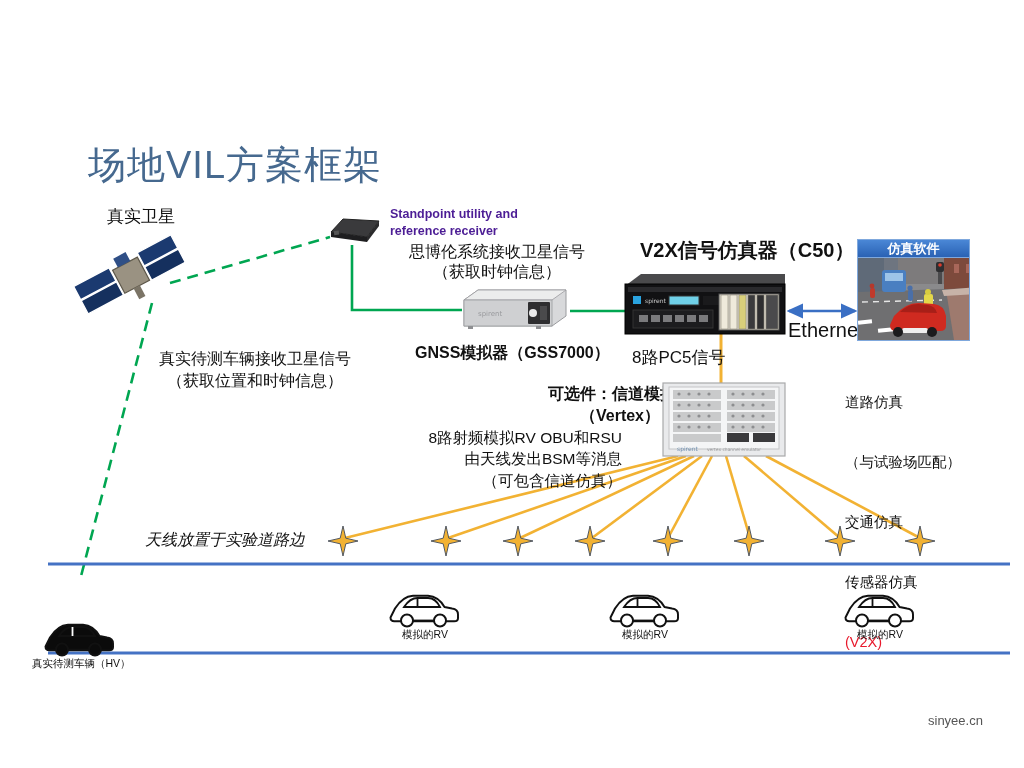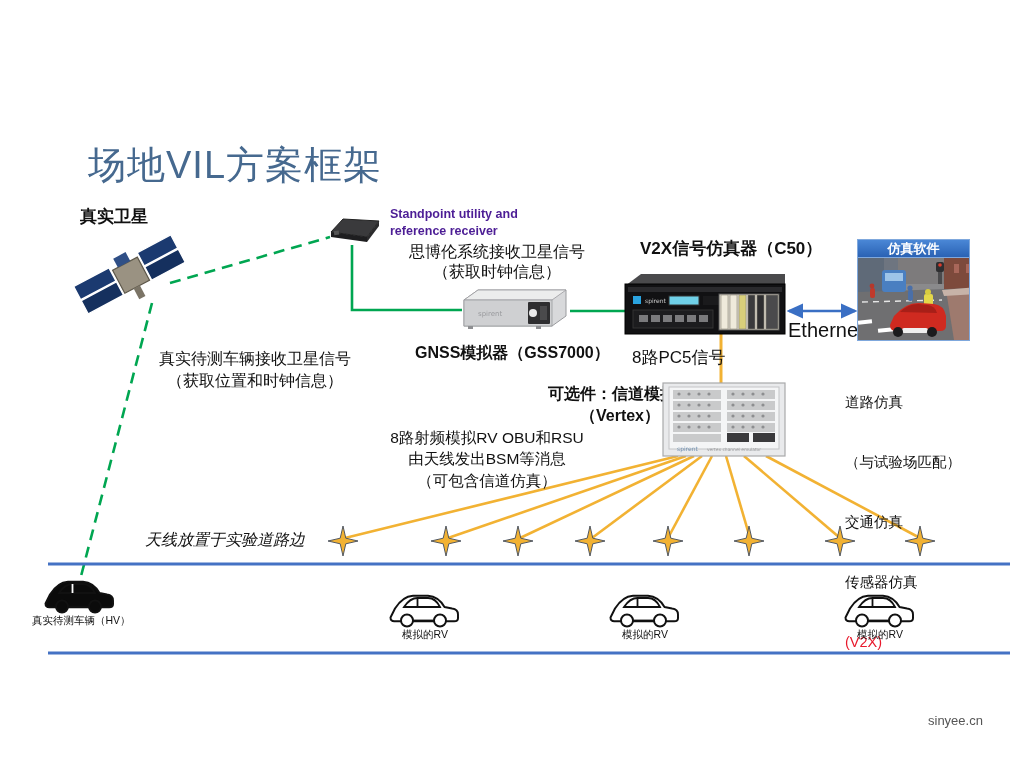--- a/index.html
+++ b/index.html
@@ -5,30 +5,30 @@
   html,body{margin:0;padding:0;background:#ffffff;}
   body{width:1024px;height:768px;position:relative;overflow:hidden;
        font-family:"Liberation Sans","DejaVu Sans",sans-serif;color:#111;}
   .abs{position:absolute;}
   #title{left:88px;top:140px;font-size:38px;font-weight:400;color:#4a6а8a;color:#46698f;
          letter-spacing:1px;white-space:nowrap;}
   .lbl{white-space:pre;line-height:1.28;}
   .ctr{text-align:center;}
 
   
-  #lbl-sat{left:80px;top:206px;font-size:17px;font-weight:bold;}
+  #lbl-sat{left:107px;top:206px;font-size:17px;font-weight:normal;}
   #lbl-standpoint{left:390px;top:206px;font-size:12.5px;font-weight:bold;color:#4c1d95;line-height:1.35;}
   #lbl-spirent{left:392px;top:242px;font-size:16px;text-align:center;width:210px;}
   #lbl-gnss{left:415px;top:343px;font-size:16px;font-weight:bold;}
-  #lbl-c50{left:640px;top:238px;font-size:17px;font-weight:bold;}
+  #lbl-c50{left:640px;top:238px;font-size:20px;font-weight:bold;}
   #lbl-eth{left:788px;top:318px;font-size:20px;}
   #lbl-pc5{left:632px;top:347px;font-size:17px;}
   #lbl-vertex{left:500px;top:383px;font-size:16px;font-weight:bold;width:240px;text-align:center;line-height:1.35;}
   #lbl-hvsat{left:142px;top:348px;font-size:16px;width:226px;text-align:center;line-height:1.35;}
-  #lbl-rf{left:352px;top:427px;font-size:15.5px;width:270px;text-align:center;line-height:1.38;}
+  #lbl-rf{left:352px;top:427px;font-size:15.5px;width:270px;text-align:right;line-height:1.38;}
   #lbl-ant{left:145px;top:530px;font-size:16px;font-style:italic;}
   #lbl-softcap{left:845px;top:352px;font-size:14.5px;width:148px;text-align:left;line-height:1.38;}
   .v2x{color:#e8192c;}
   #watermark{left:928px;top:713px;font-size:13px;color:#555;}
 
   .car-cap{font-size:10.5px;text-align:center;white-space:nowrap;}
 
   
   #softpanel{left:857px;top:239px;width:113px;}
   #soft-head{background:linear-gradient(#4a87d6,#2a62b4);color:#fff;font-size:13px;
@@ -323,21 +323,21 @@
       </svg>
     </div>
     <div class="abs" style="left: 905px; top: 526px;">
       <svg width="30" height="30" viewBox="0 0 30 30">
         <path d="M15,0 L17.8,12.2 L30,15 L17.8,17.8 L15,30 L12.2,17.8 L0,15 L12.2,12.2 z" fill="#f2b233" stroke="#3f4a5a" stroke-width="0.9"></path>
       </svg>
     </div>
   </div>
 
 <div id="vehicle-layer">
-    <div class="abs" style="left: 32px; top: 572px; width: 96px;">
+    <div class="abs" style="left: 32px; top: 615px; width: 96px;">
       <svg width="96" height="42" viewBox="0 0 96 56">
         <path d="M8,30 q10,-16 24,-17 l20,0 q14,1 22,15 l10,2 q8,1 8,8 l0,5 q0,4 -5,4 l-80,0 q-5,0 -5,-5 z" fill="#0b0b0b" stroke="#111" stroke-width="2.6" stroke-linejoin="round"></path>
         <path d="M20,28 q8,-12 18,-12 l14,0 q10,0 16,12 z" fill="#0b0b0b" stroke="#111" stroke-width="2.4"></path>
         <line x1="38" y1="16" x2="38" y2="28" stroke="#fff" stroke-width="2.4"></line>
         <line x1="30" y1="46" x2="62" y2="46" stroke="#111" stroke-width="2.4"></line>
         <circle cx="24" cy="46" r="8" fill="#0b0b0b" stroke="#111" stroke-width="2.6"></circle>
         <circle cx="68" cy="46" r="8" fill="#0b0b0b" stroke="#111" stroke-width="2.6"></circle>
       </svg>
       <div class="car-cap">真实待测车辆（HV）</div>
     </div>

